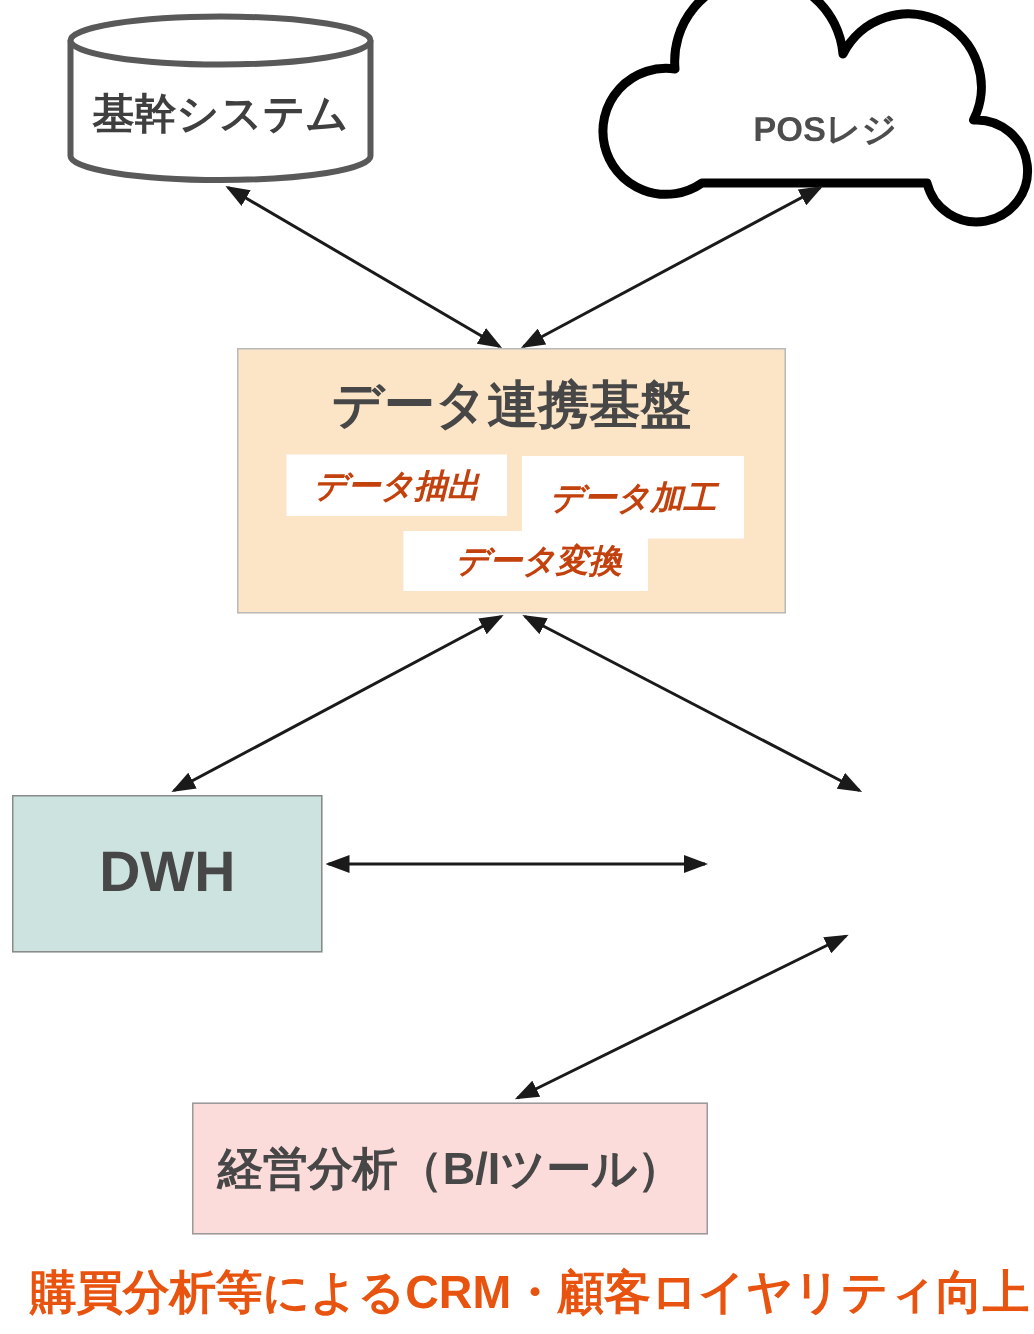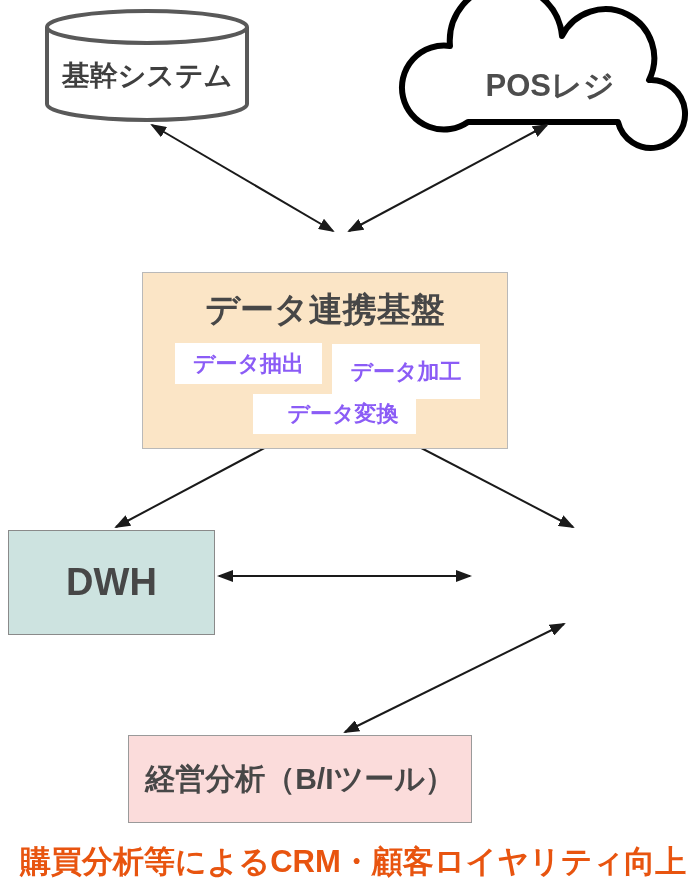--- a/index.html
+++ b/index.html
@@ -19,48 +19,48 @@
   .node-label {
     position: absolute;
     display: flex;
     align-items: center;
     justify-content: center;
     font-weight: bold;
     color: #3f3f3f;
     text-align: right;
   }
   #core-system-label { left: 47px; top: 57px; width: 200px; height: 38px; font-size: 28px; }
-  #pos-label { left: 450px; top: 66px; width: 200px; height: 40px; font-size: 31px; color: #4d4d4d; }
+  #pos-label { left: 450px; top: 66px; width: 200px; height: 40px; font-size: 23px; color: #4d4d4d; }
 
   #platform-box {
     position: absolute;
-    left: 142px; top: 232px;
+    left: 158px; top: 232px;
     width: 366px; height: 177px;
     background: #fbe5c6;
     border: 1px solid #b9b9b9;
     box-sizing: border-box;
-    margin-top: 40px;
   }
   #platform-title {
     position: absolute;
     left: 0; top: 14px; width: 100%;
     text-align: center;
     font-size: 34px;
     font-weight: bold;
     color: #474747;
   }
   .chip {
     position: absolute;
     background: #ffffff;
     display: flex;
     align-items: center;
     justify-content: center;
     font-size: 22px;
     font-weight: bold;
-    color: #8b5cf6;
+    color: #c2410c;
+    font-style: italic;
   }
   #chip-extract   { left: 32px;  top: 70px;  width: 147px; height: 41px; }
   #chip-process   { left: 189px; top: 71px;  width: 148px; height: 55px; }
   #chip-transform { left: 110px; top: 121px; width: 146px; height: 40px; padding-left: 17px; }
 
   .box {
     position: absolute;
     display: flex;
     align-items: center;
     justify-content: center;

